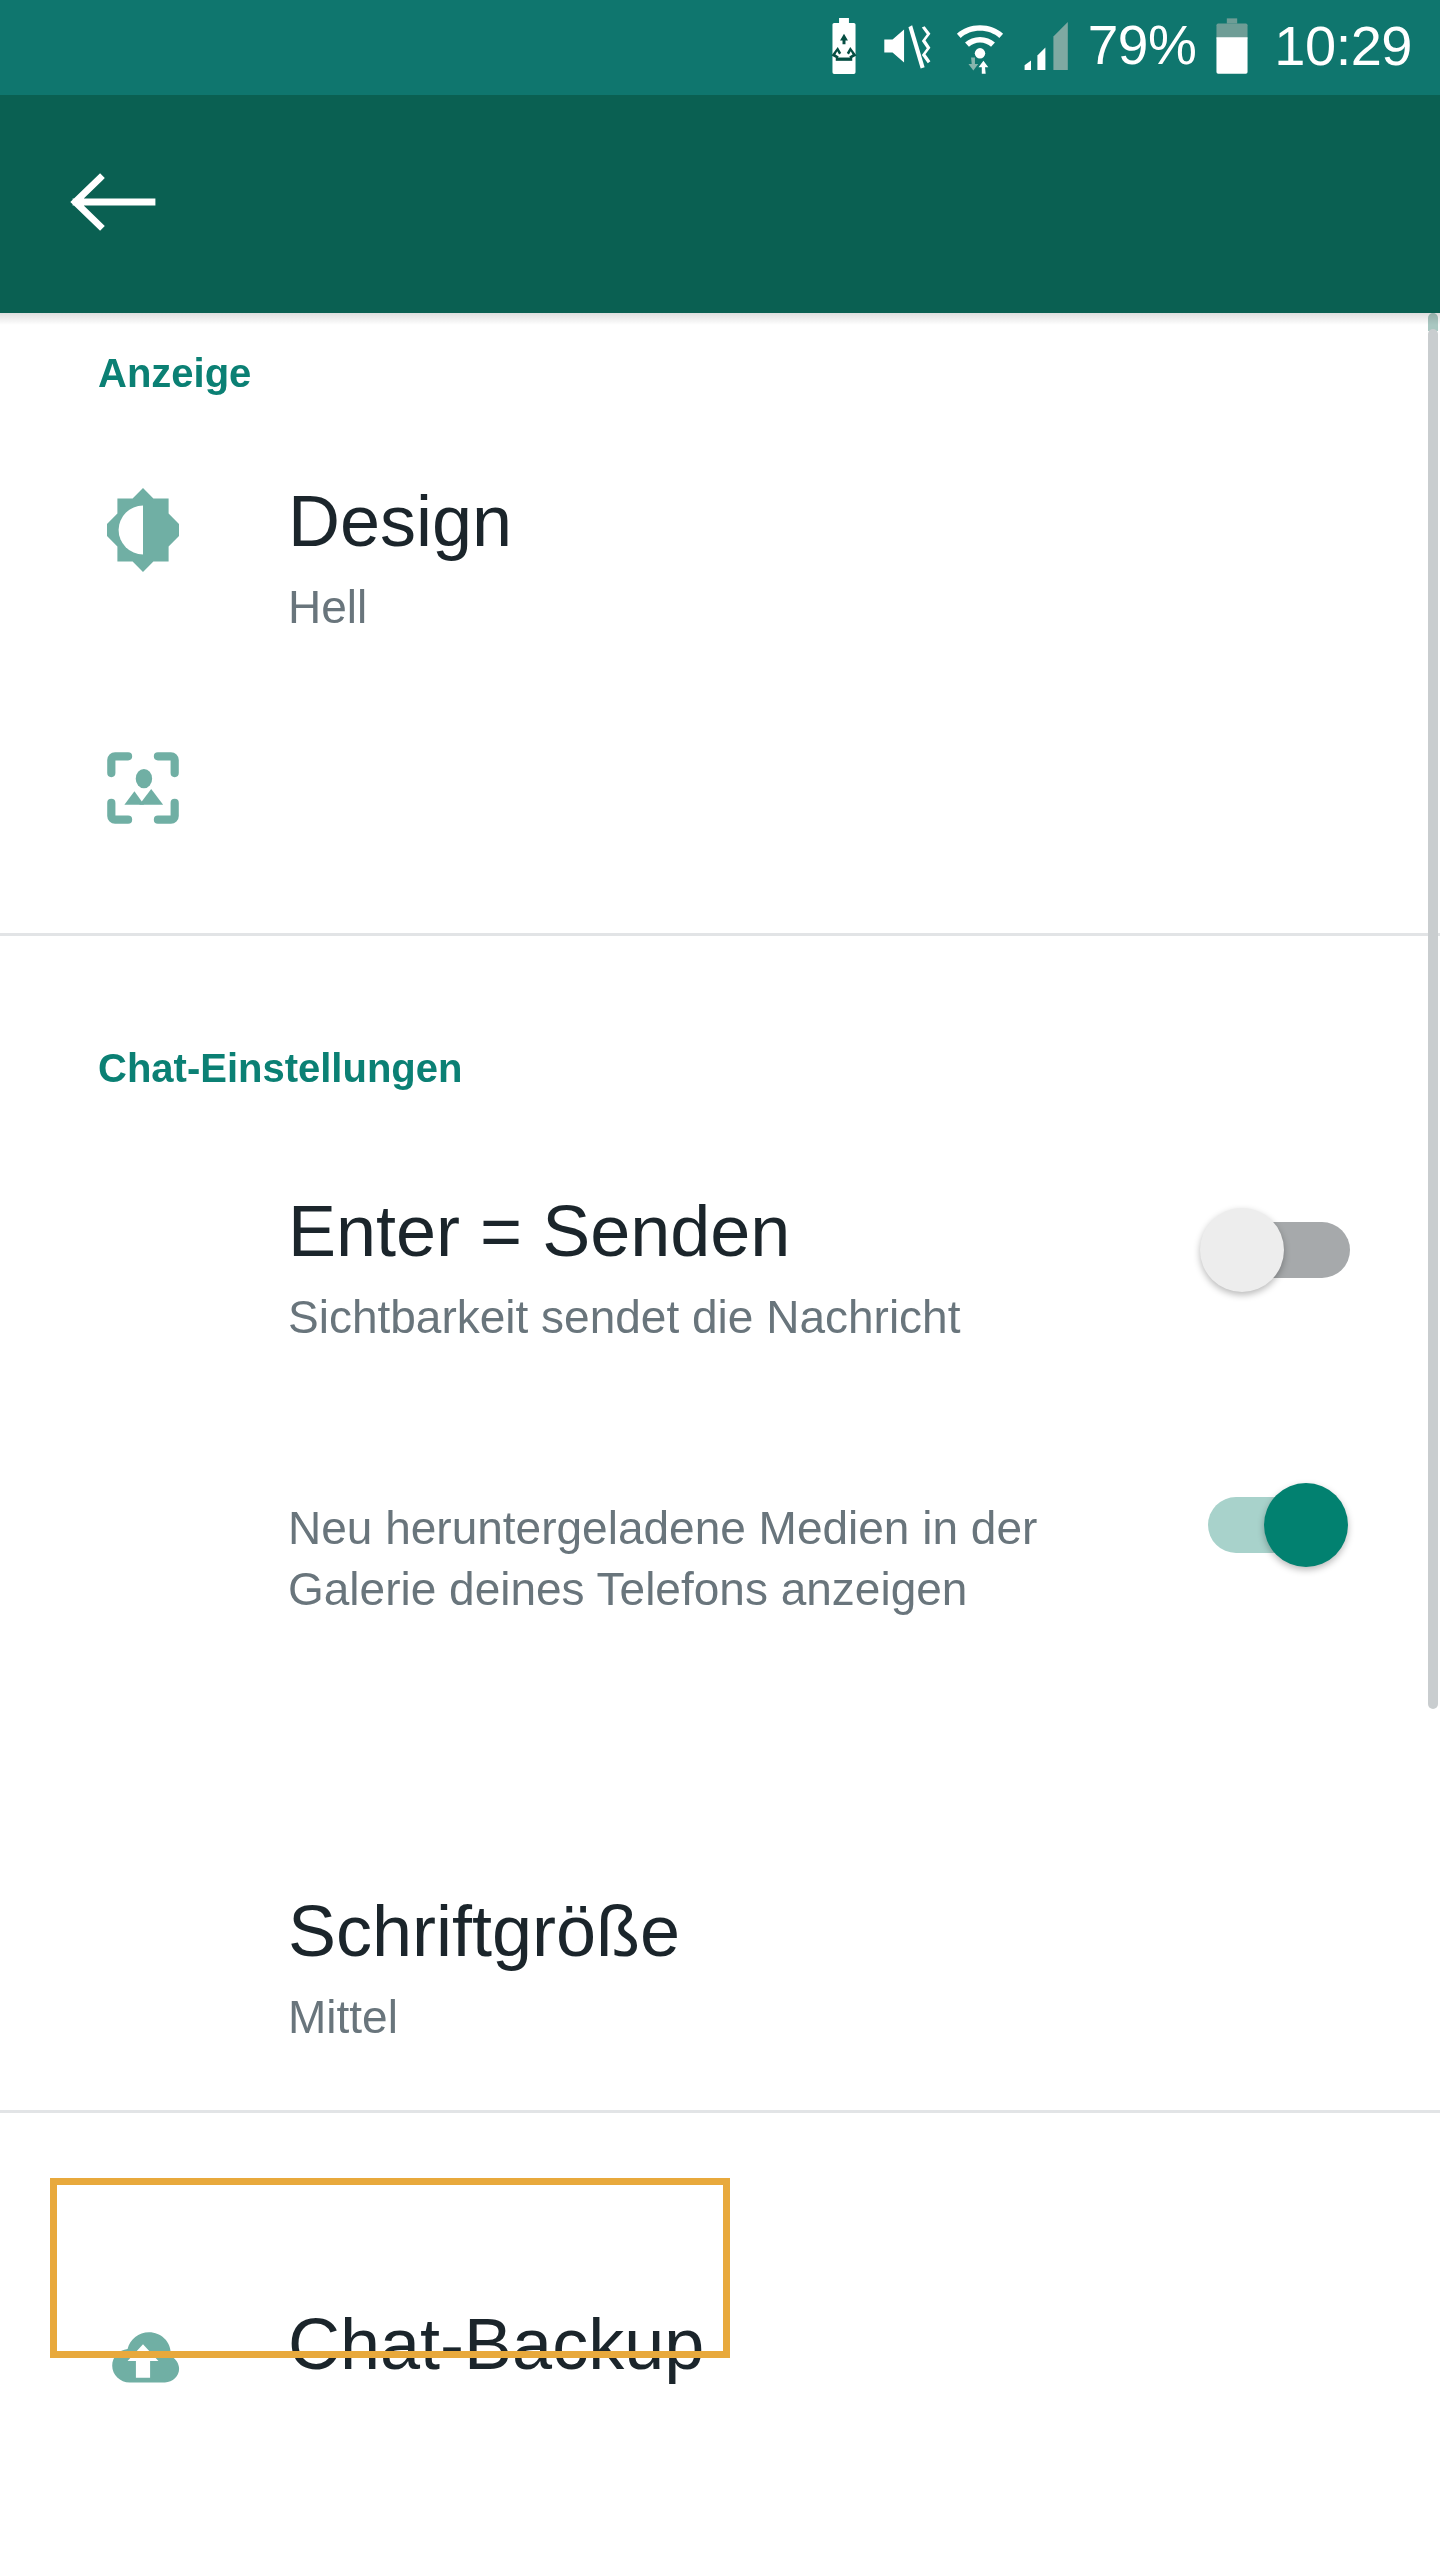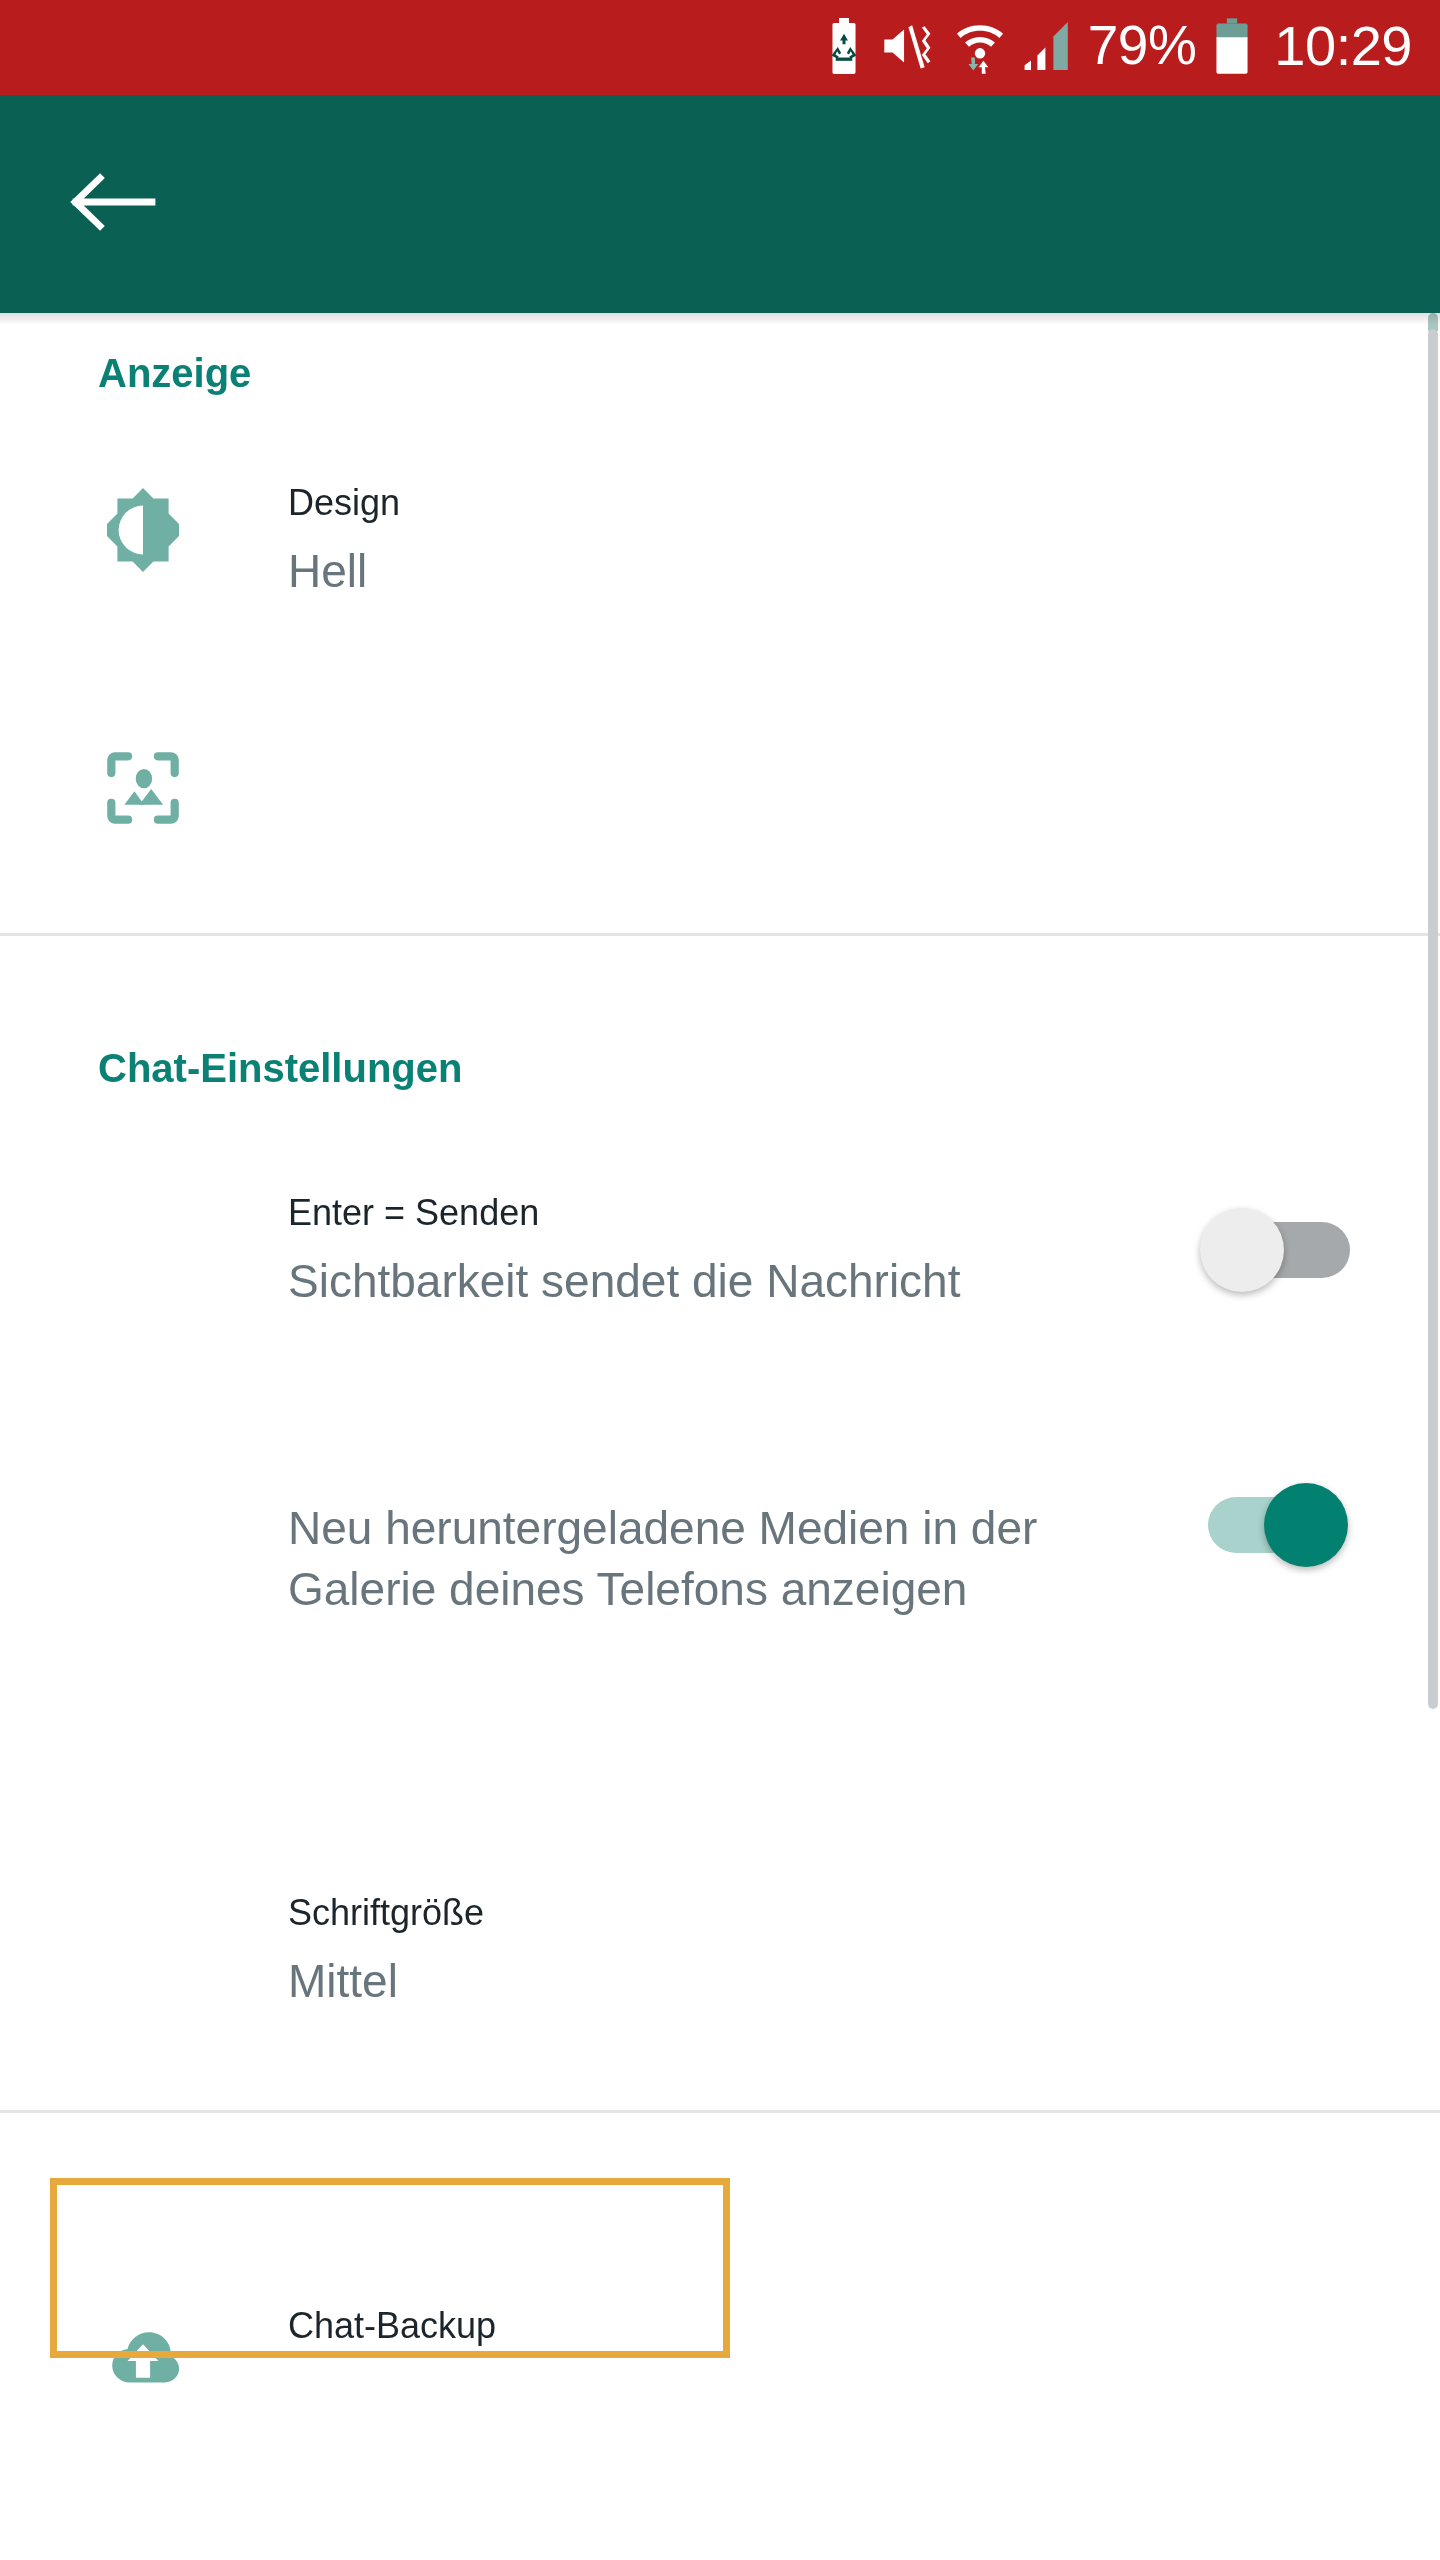--- a/index.html
+++ b/index.html
@@ -19,21 +19,21 @@
     background: #ffffff;
     overflow: hidden;
   }
 
   
   .status-bar {
     position: absolute;
     top: 0; left: 0;
     width: 1440px;
     height: 95px;
-    background: #b91c1c;
+    background: #0f766e;
     display: flex;
     align-items: center;
     justify-content: flex-end;
     padding-right: 28px;
   }
   .status-icons {
     display: flex;
     align-items: center;
     gap: 17px;
     height: 95px;
@@ -126,21 +126,21 @@
     align-items: center;
     justify-content: center;
   }
 
   .row-text {
     position: absolute;
     left: 288px;
   }
   .row-title {
     color: #1B252B;
-    font-size: 36px;
+    font-size: 72px;
     font-weight: 400;
     line-height: 1.0;
     white-space: nowrap;
   }
   .row-sub {
     color: #69757C;
     font-size: 46px;
     font-weight: 400;
     line-height: 1.32;
     margin-top: 20px;

